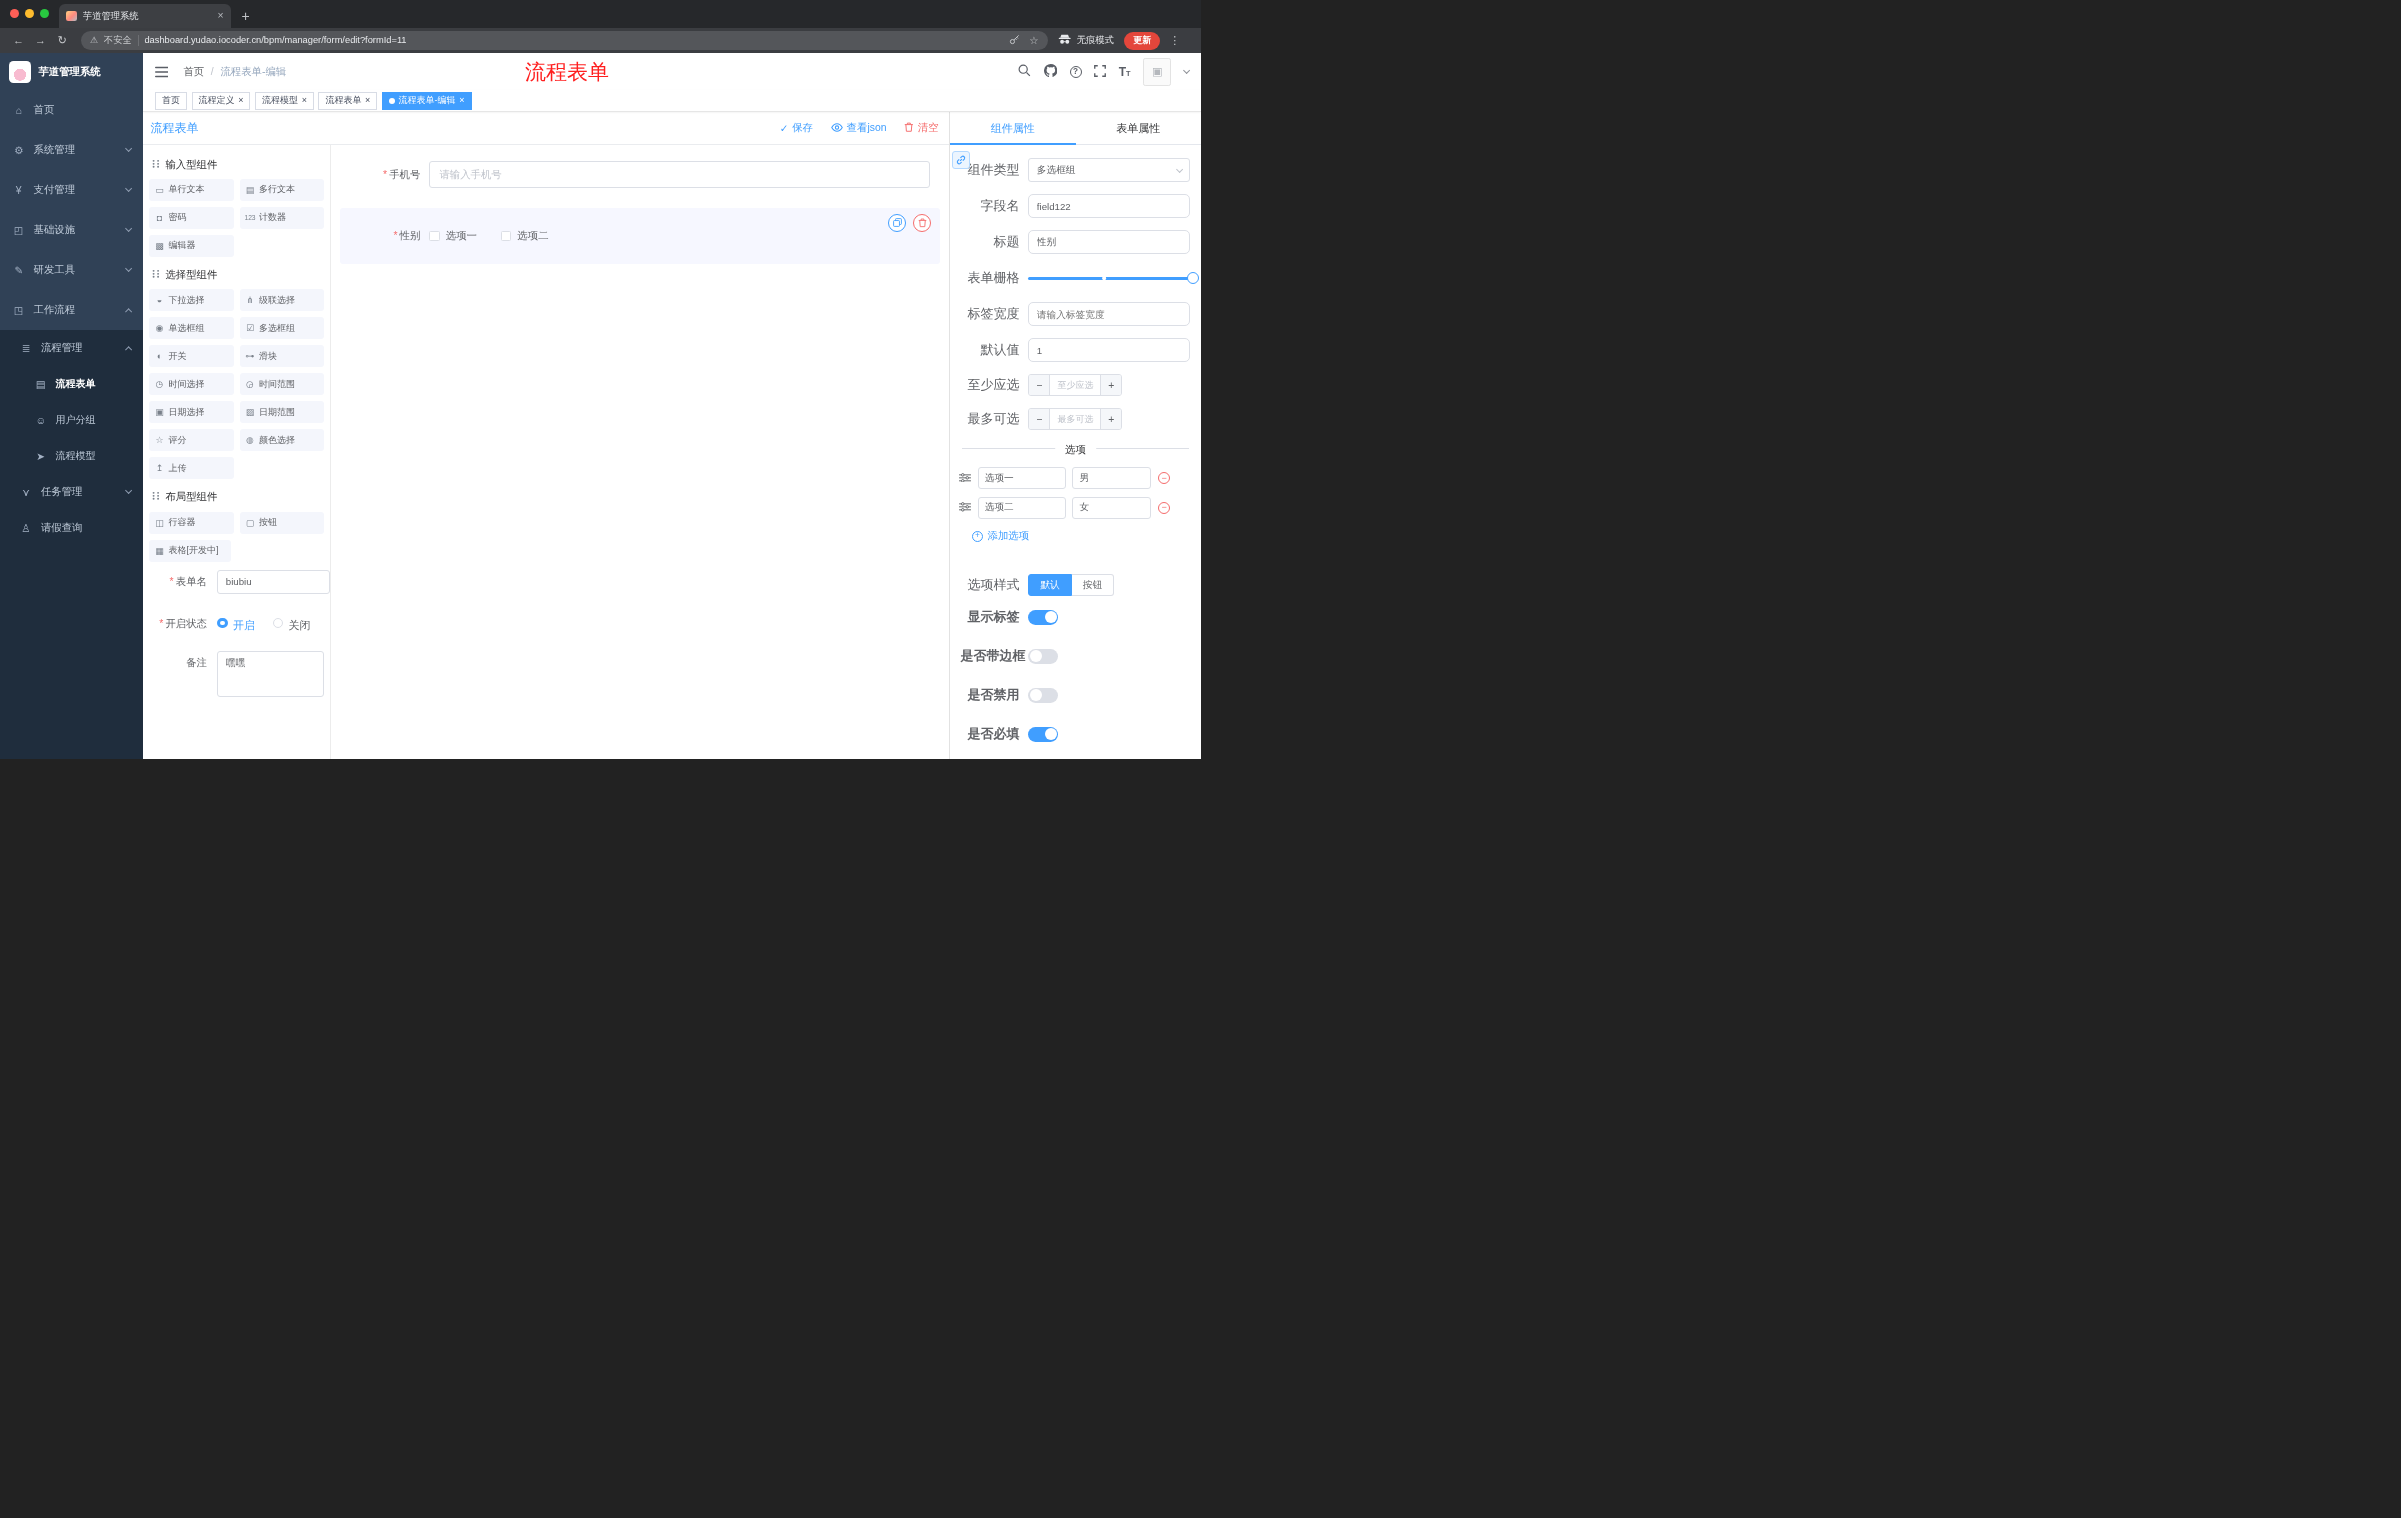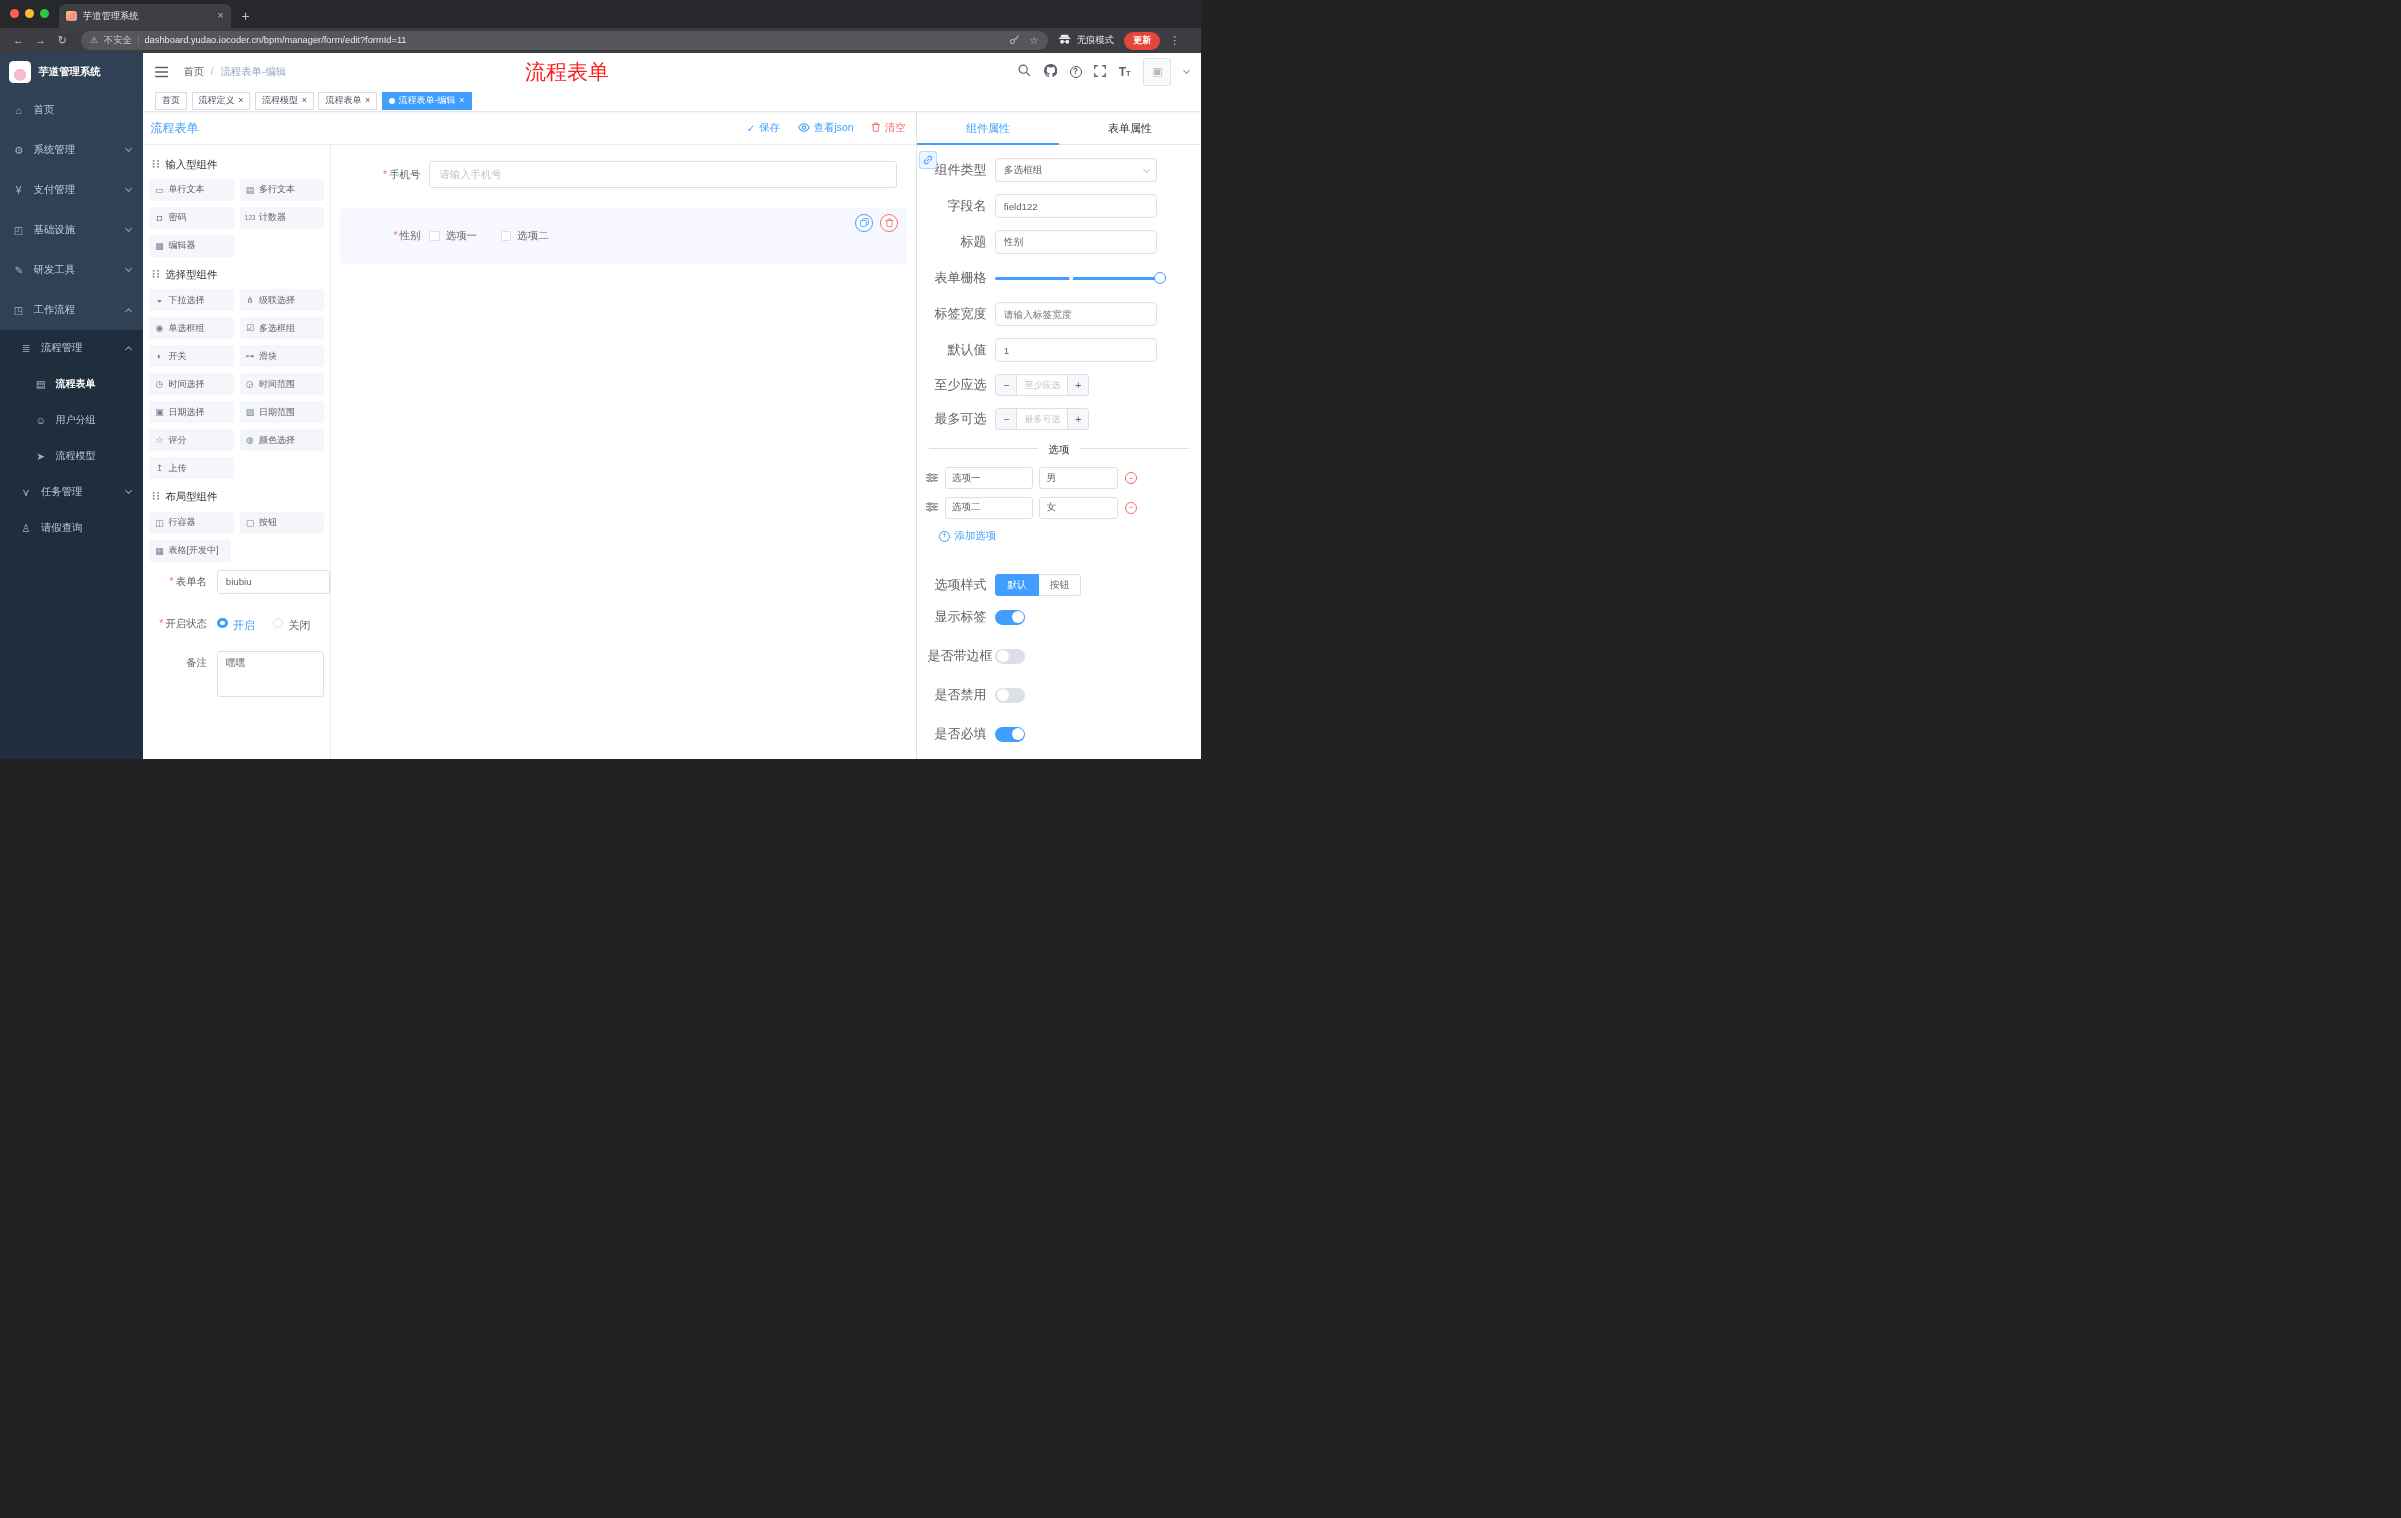--- a/index.html
+++ b/index.html
@@ -120,21 +120,21 @@
   .cinput::placeholder,.pinput::placeholder,.opt-input::placeholder,.step-input::placeholder{color:#c0c4cc;}
   .cbx-row{display:flex;gap:24px;align-items:center;}
   .cbx{display:flex;align-items:center;gap:6px;font-size:10.4px;color:#606266;cursor:pointer;}
   .cbx-box{width:10.4px;height:10.4px;border:0.7px solid #dcdfe6;border-radius:1.5px;background:#fff;flex-shrink:0;}
   .cfield-actions{position:absolute;top:6px;right:9px;display:flex;gap:6.7px;}
   .cact{width:18px;height:18px;border-radius:50%;background:#fff;display:flex;align-items:center;justify-content:center;cursor:pointer;}
   .cact.copy{border:0.7px solid #409eff;}
   .cact.del{border:0.7px solid #f56c6c;}
 
   
-  .props{width:285px;border-left:0.7px solid #e2e2e2;display:flex;flex-direction:column;position:relative;background:#fff;flex-shrink:0;justify-content:flex-end;}
+  .props{width:252px;border-left:0.7px solid #e2e2e2;display:flex;flex-direction:column;position:relative;background:#fff;flex-shrink:0;justify-content:flex-end;}
   .props-tabs{height:33px;display:flex;border-bottom:0.7px solid #e4e7ed;flex-shrink:0;}
   .ptab{flex:1;display:flex;align-items:center;justify-content:center;font-size:11px;color:#303133;position:relative;cursor:pointer;}
   .ptab.active{color:#409eff;}
   .ptab.active::after{content:"";position:absolute;bottom:-0.7px;left:0;right:0;height:1.5px;background:#409eff;}
   .link-fab{position:absolute;left:1.5px;top:39px;width:18px;height:18px;background:#ecf5ff;border:0.7px solid #b3d8ff;
     border-radius:3px;display:flex;align-items:center;justify-content:center;z-index:3;cursor:pointer;}
   .props-body{flex:1;overflow:hidden;padding-top:13.4px;}
   .prow{display:flex;align-items:center;margin:0 0 12px 10.4px;}
   .plabel{width:59px;text-align:right;font-size:13px;color:#606266;margin-right:9px;flex-shrink:0;white-space:nowrap;}
   .pctrl-input{width:162px;height:24px;border:0.7px solid #dcdfe6;border-radius:5px;padding:0 7.4px;font-size:9.7px;color:#606266;outline:none;font-family:inherit;}
@@ -160,21 +160,21 @@
   .remove-ic{width:12px;height:12px;border-radius:50%;border:1.1px solid #f56c6c;color:#f56c6c;display:flex;align-items:center;
     justify-content:center;font-size:9px;line-height:1;cursor:pointer;flex-shrink:0;}
   .add-opt{display:flex;align-items:center;gap:4.5px;color:#409eff;font-size:10.4px;margin:10.4px 0 0 22px;cursor:pointer;}
   .add-ic{width:11px;height:11px;border-radius:50%;border:1.1px solid #409eff;display:flex;align-items:center;justify-content:center;font-size:8.2px;line-height:1;}
   .prow.style-row{margin-top:31px;}
   .seg{display:flex;}
   .seg-btn{height:22px;padding:0 11px;display:flex;align-items:center;font-size:9.7px;border:0.7px solid #dcdfe6;background:#fff;color:#606266;cursor:pointer;}
   .seg-btn.first{border-radius:3px 0 0 3px;}
   .seg-btn.last{border-radius:0 3px 3px 0;border-left:none;}
   .seg-btn.active{background:#409eff;border-color:#409eff;color:#fff;}
-  .prow.switch-row{margin-bottom:21px;}
+  .prow.switch-row{margin-bottom:21px;font-weight:bold;}
   .toggle{width:30px;height:15px;border-radius:7.4px;position:relative;background:#dcdfe6;cursor:pointer;flex-shrink:0;}
   .toggle.on{background:#409eff;}
   .toggle::after{content:"";position:absolute;top:1.5px;left:1.5px;width:12px;height:12px;background:#fff;border-radius:50%;}
   .toggle.on::after{left:auto;right:1.5px;}
 </style>
 </head>
 <body>
 
 <div class="screen">
 

